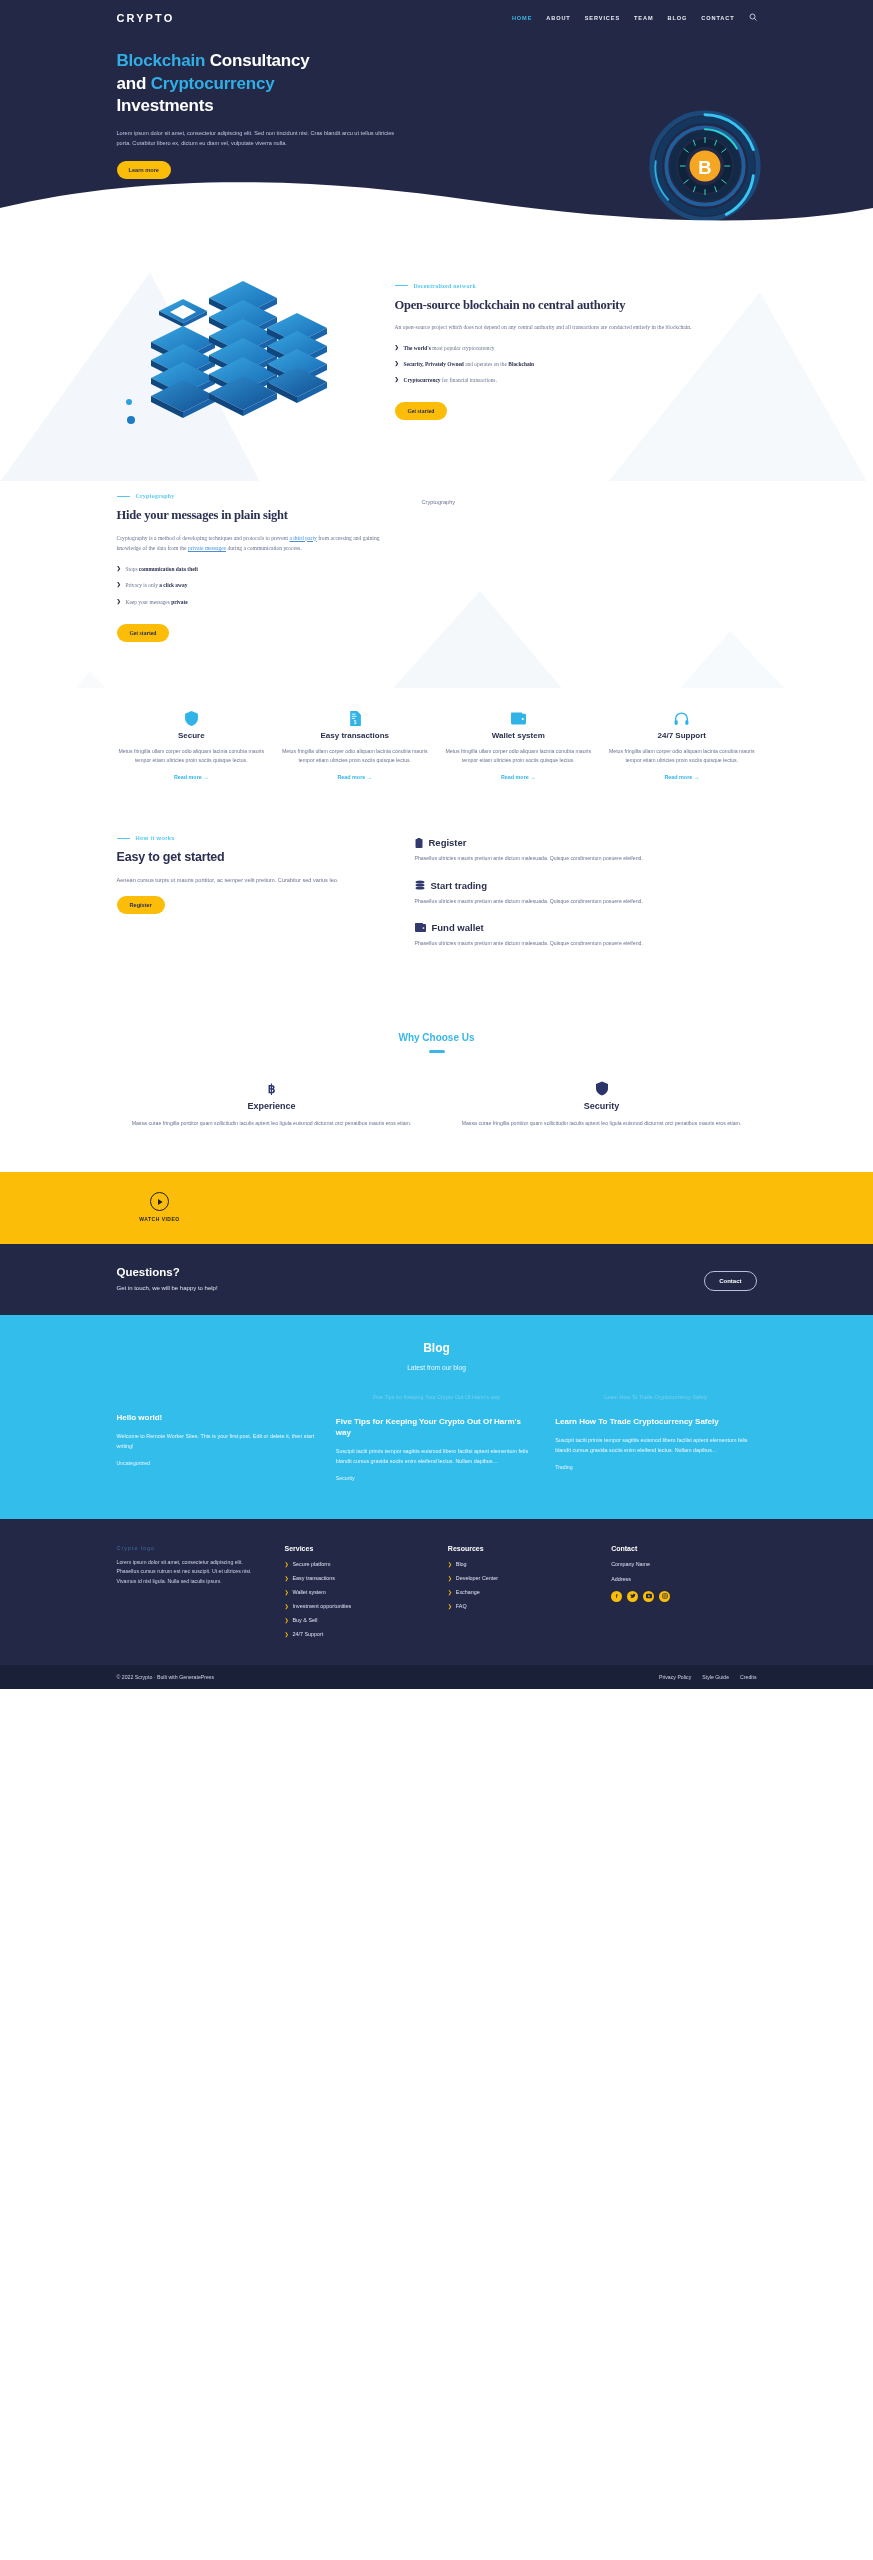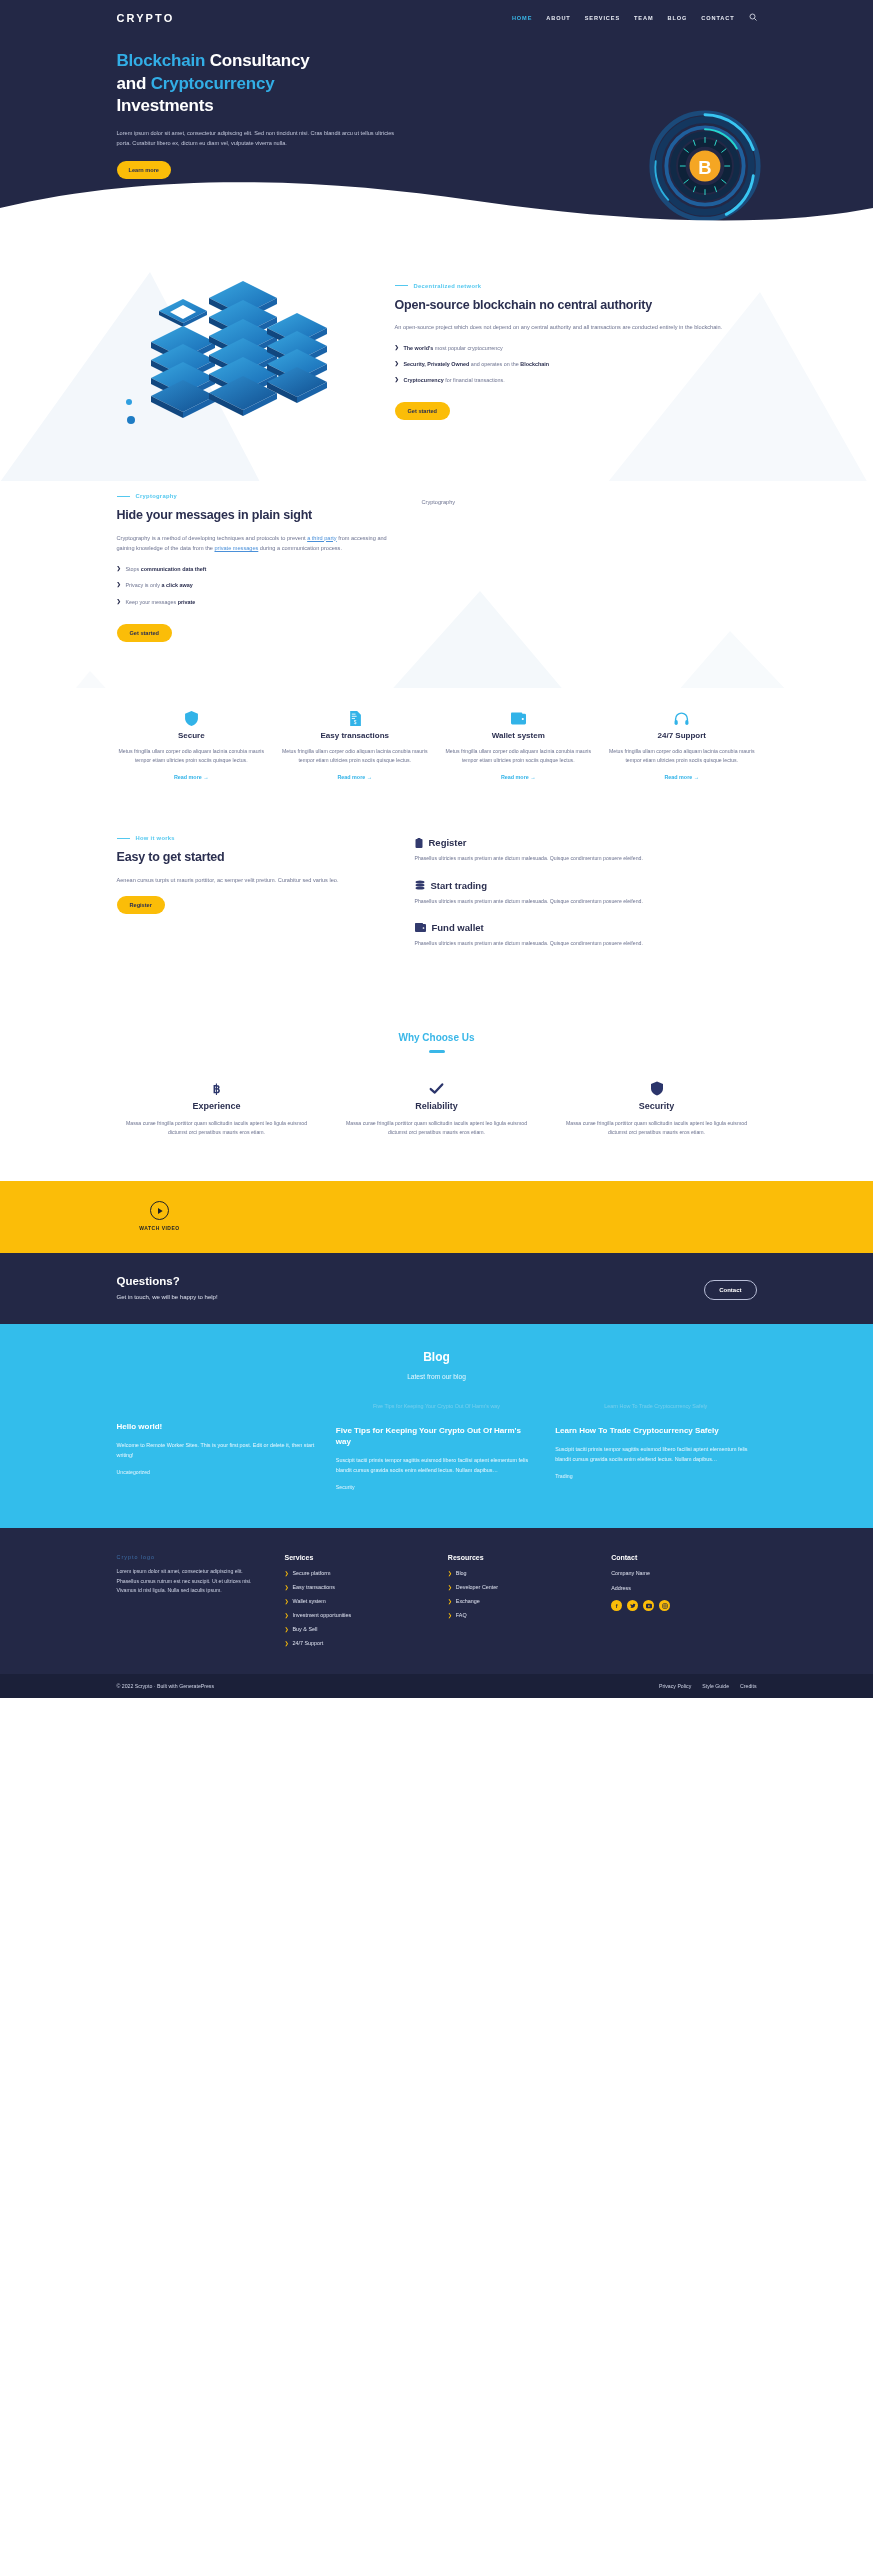--- a/index.html
+++ b/index.html
@@ -61,21 +61,21 @@
   .hero .btn { margin-top:12px; padding:6px 12px; font-size:5.6px; }
 
   .hero-orb { position:absolute; right:-6px; top:-6px; width:116px; height:116px; }
 
   
   .sec-white { background:#fff; position:relative; }
   .bgtri { position:absolute; inset:0; overflow:hidden; pointer-events:none; }
   .sec1 { padding:24px 0 40px; }
   .sec1-inner { display:flex; gap:28px; align-items:center; }
   .illus { width:250px; height:185px; position:relative; }
-  .col-txt { flex:1; padding-top:6px; }
+  .col-txt { flex:1; padding-top:6px;font-family:Liberation Serif, serif; }
 
   .eyebrow { display:flex; align-items:center; gap:6px; margin-bottom:8px; }
   .eyebrow .line { width:13px; height:1px; background:#54c8ef; display:block; }
   .eyebrow .txt { color:#54c8ef; font-size:5.8px; font-weight:700; letter-spacing:.3px; }
 
   h2.secttl { font-size:12.5px; line-height:1.32; font-weight:700; color:#2b2f50; letter-spacing:-.2px; }
   p.secp { margin-top:9px; font-size:5.6px; line-height:1.95; color:#6d7390; }
   ul.ticks { list-style:none; margin-top:11px; }
   ul.ticks li {
     font-size:5.4px; line-height:1.5; color:#6d7390; margin-bottom:8px;
@@ -544,29 +544,20 @@
         <div class="why-col">
           <div class="ic">
             <svg width="11" height="15" viewBox="0 0 20 26" fill="currentColor">
                 <text x="10" y="21" font-size="22" font-weight="700" text-anchor="middle" font-family="Liberation Sans, sans-serif">฿</text>
               </svg>
           </div>
           <h3>Experience</h3>
           <p>Massa curae fringilla porttitor quam sollicitudin iaculis aptent leo ligula euismod dictumst orci penatibus mauris eros etiam.</p>
         </div>
 
-        <div class="why-col">
-          <div class="ic">
-            <svg width="15" height="13" viewBox="0 0 26 22" fill="none" stroke="currentColor" stroke-width="4" stroke-linecap="round" stroke-linejoin="round">
-                <path d="M3 12 L10 18 L23 4"></path>
-              </svg>
-          </div>
-          <h3>Reliability</h3>
-          <p>Massa curae fringilla porttitor quam sollicitudin iaculis aptent leo ligula euismod dictumst orci penatibus mauris eros etiam.</p>
-        </div>
 
         <div class="why-col">
           <div class="ic">
             <svg width="12" height="15" viewBox="0 0 24 28" fill="currentColor">
                 <path d="M12 0 L24 5 V14 C24 21 18 26 12 28 C6 26 0 21 0 14 V5 Z"></path>
               </svg>
           </div>
           <h3>Security</h3>
           <p>Massa curae fringilla porttitor quam sollicitudin iaculis aptent leo ligula euismod dictumst orci penatibus mauris eros etiam.</p>
         </div>

